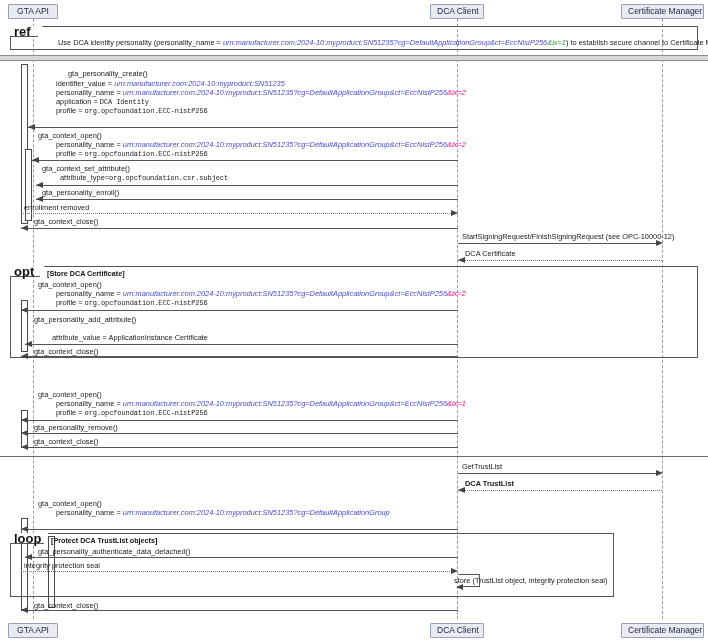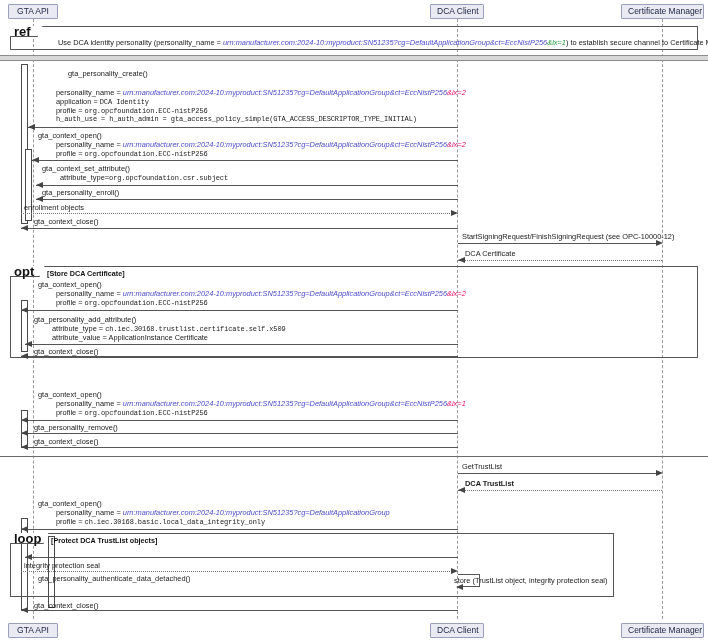--- a/index.html
+++ b/index.html
@@ -162,30 +162,32 @@
   <div class="lbl" style="left:58px;top:38px;">
     <span>Use DCA identity personality (personality_name = </span><span class="urn">urn:manufacturer.com:2024-10:myproduct:SN51235?cg=DefaultApplicationGroup&amp;ct=EccNistP256</span><span class="ix-green">&amp;ix=1</span><span>) to establish secure channel to Certificate Manager</span>
   </div>
 
   <div class="band" style="left:0px;top:55px;width:708px;height:4px;"></div>
 
   <div class="activation" style="left:21px;top:64px;width:7px;height:160px;"></div>
   <div class="activation" style="left:25px;top:149px;width:7px;height:72px;"></div>
 
   <div class="lbl" style="left:38px;top:69px;margin-left:30px;">gta_personality_create()</div>
+  <div class="lbl" style="left:56px;top:79px;">
+    <span>identifier_value = </span><span class="urn">urn:manufacturer.com:2024-10:myproduct:SN51235</span>
+  </div>
   <div class="lbl" style="left:56px;top:88px;">
     <span>personality_name = </span><span class="urn">urn:manufacturer.com:2024-10:myproduct:SN51235?cg=DefaultApplicationGroup&amp;ct=EccNistP256</span><span class="ix-red">&amp;ix=2</span>
   </div>
   <div class="lbl" style="left:56px;top:97px;">
     <span>application = </span><span class="mono">DCA Identity</span>
   </div>
   <div class="lbl" style="left:56px;top:106px;">
     <span>profile = </span><span class="mono">org.opcfoundation.ECC-nistP256</span>
   </div>
-  <div class="lbl mono" style="left:56px;top:115px;">h_auth_use = h_auth_admin = gta_access_policy_simple(GTA_ACCESS_DESCRIPTOR_TYPE_INITIAL)</div>
   <div class="msg" style="left:28px;top:127px;width:430px;"></div>
   <div class="arrowL" style="left:28px;top:123.5px;"></div>
 
   <div class="lbl" style="left:38px;top:131px;">gta_context_open()</div>
   <div class="lbl" style="left:56px;top:140px;">
     <span>personality_name = </span><span class="urn">urn:manufacturer.com:2024-10:myproduct:SN51235?cg=DefaultApplicationGroup&amp;ct=EccNistP256</span><span class="ix-red">&amp;ix=2</span>
   </div>
   <div class="lbl" style="left:56px;top:149px;">
     <span>profile = </span><span class="mono">org.opcfoundation.ECC-nistP256</span>
   </div>
@@ -196,21 +198,21 @@
   <div class="lbl" style="left:60px;top:173px;">
     <span>attribute_type=</span><span class="mono">org.opcfoundation.csr.subject</span>
   </div>
   <div class="msg" style="left:36px;top:185px;width:422px;"></div>
   <div class="arrowL" style="left:36px;top:181.5px;"></div>
 
   <div class="lbl" style="left:42px;top:188px;">gta_personality_enroll()</div>
   <div class="msg" style="left:36px;top:199px;width:422px;"></div>
   <div class="arrowL" style="left:36px;top:195.5px;"></div>
 
-  <div class="lbl" style="left:24px;top:203px;">enrollment objects</div>
+  <div class="lbl" style="left:24px;top:203px;">enrollment removed</div>
   <div class="msg dotted" style="left:21px;top:213px;width:437px;"></div>
   <div class="arrowR" style="left:451px;top:209.5px;"></div>
 
   <div class="lbl" style="left:34px;top:217px;">gta_context_close()</div>
   <div class="msg" style="left:21px;top:228px;width:437px;"></div>
   <div class="arrowL" style="left:21px;top:224.5px;"></div>
 
   <div class="lbl" style="left:462px;top:232px;">StartSigningRequest/FinishSigningRequest (see OPC-10000-12)</div>
   <div class="msg" style="left:458px;top:243px;width:198px;"></div>
   <div class="arrowR" style="left:656px;top:239.5px;"></div>
@@ -229,23 +231,20 @@
   <div class="lbl" style="left:56px;top:289px;">
     <span>personality_name = </span><span class="urn">urn:manufacturer.com:2024-10:myproduct:SN51235?cg=DefaultApplicationGroup&amp;ct=EccNistP256</span><span class="ix-red">&amp;ix=2</span>
   </div>
   <div class="lbl" style="left:56px;top:298px;">
     <span>profile = </span><span class="mono">org.opcfoundation.ECC-nistP256</span>
   </div>
   <div class="msg" style="left:21px;top:310px;width:437px;"></div>
   <div class="arrowL" style="left:21px;top:306.5px;"></div>
 
   <div class="lbl" style="left:34px;top:315px;text-align:center;">gta_personality_add_attribute()</div>
-  <div class="lbl" style="left:52px;top:324px;">
-    <span>attribute_type = </span><span class="mono">ch.iec.30168.trustlist.certificate.self.x509</span>
-  </div>
   <div class="lbl" style="left:52px;top:333px;">attribute_value = ApplicationInstance Certificate</div>
   <div class="msg" style="left:25px;top:344px;width:433px;"></div>
   <div class="arrowL" style="left:25px;top:340.5px;"></div>
 
   <div class="lbl" style="left:34px;top:347px;">gta_context_close()</div>
   <div class="msg" style="left:21px;top:356px;width:437px;"></div>
   <div class="arrowL" style="left:21px;top:352.5px;"></div>
 
 
   <div class="activation" style="left:21px;top:410px;width:7px;height:38px;"></div>
@@ -278,31 +277,28 @@
   <div class="msg dotted" style="left:458px;top:490px;width:204px;"></div>
   <div class="arrowL" style="left:458px;top:486.5px;"></div>
 
   <div class="activation" style="left:21px;top:518px;width:7px;height:92px;"></div>
   <div class="activation" style="left:48px;top:536px;width:7px;height:72px;"></div>
 
   <div class="lbl" style="left:38px;top:499px;">gta_context_open()</div>
   <div class="lbl" style="left:56px;top:508px;">
     <span>personality_name = </span><span class="urn">urn:manufacturer.com:2024-10:myproduct:SN51235?cg=DefaultApplicationGroup</span>
   </div>
-  <div class="lbl" style="left:56px;top:517px;">
-    <span>profile = </span><span class="mono">ch.iec.30168.basic.local_data_integrity_only</span>
-  </div>
   <div class="msg" style="left:21px;top:529px;width:437px;"></div>
   <div class="arrowL" style="left:21px;top:525.5px;"></div>
 
   <div class="frag" style="left:10px;top:533px;width:604px;height:64px;"></div>
   <div class="frag-tab" style="left:10px;top:533px;width:34px;">loop</div>
   <div class="frag-cond" style="left:51px;top:536px;">[Protect DCA TrustList objects]</div>
 
-  <div class="lbl" style="left:38px;top:574px;">gta_personality_authenticate_data_detached()</div>
+  <div class="lbl" style="left:38px;top:547px;">gta_personality_authenticate_data_detached()</div>
   <div class="msg" style="left:25px;top:557px;width:433px;"></div>
   <div class="arrowL" style="left:25px;top:553.5px;"></div>
 
   <div class="lbl" style="left:24px;top:561px;">integrity protection seal</div>
   <div class="msg dotted" style="left:21px;top:571px;width:437px;"></div>
   <div class="arrowR" style="left:451px;top:567.5px;"></div>
 
   <div class="lbl" style="left:454px;top:576px;text-align:center;">store (TrustList object, integrity protection seal)</div>
   <div class="selfmsg" style="left:458px;top:574px;width:22px;height:13px;border-left:none;"></div>
   <div class="arrowL" style="left:456px;top:583.5px;"></div>

